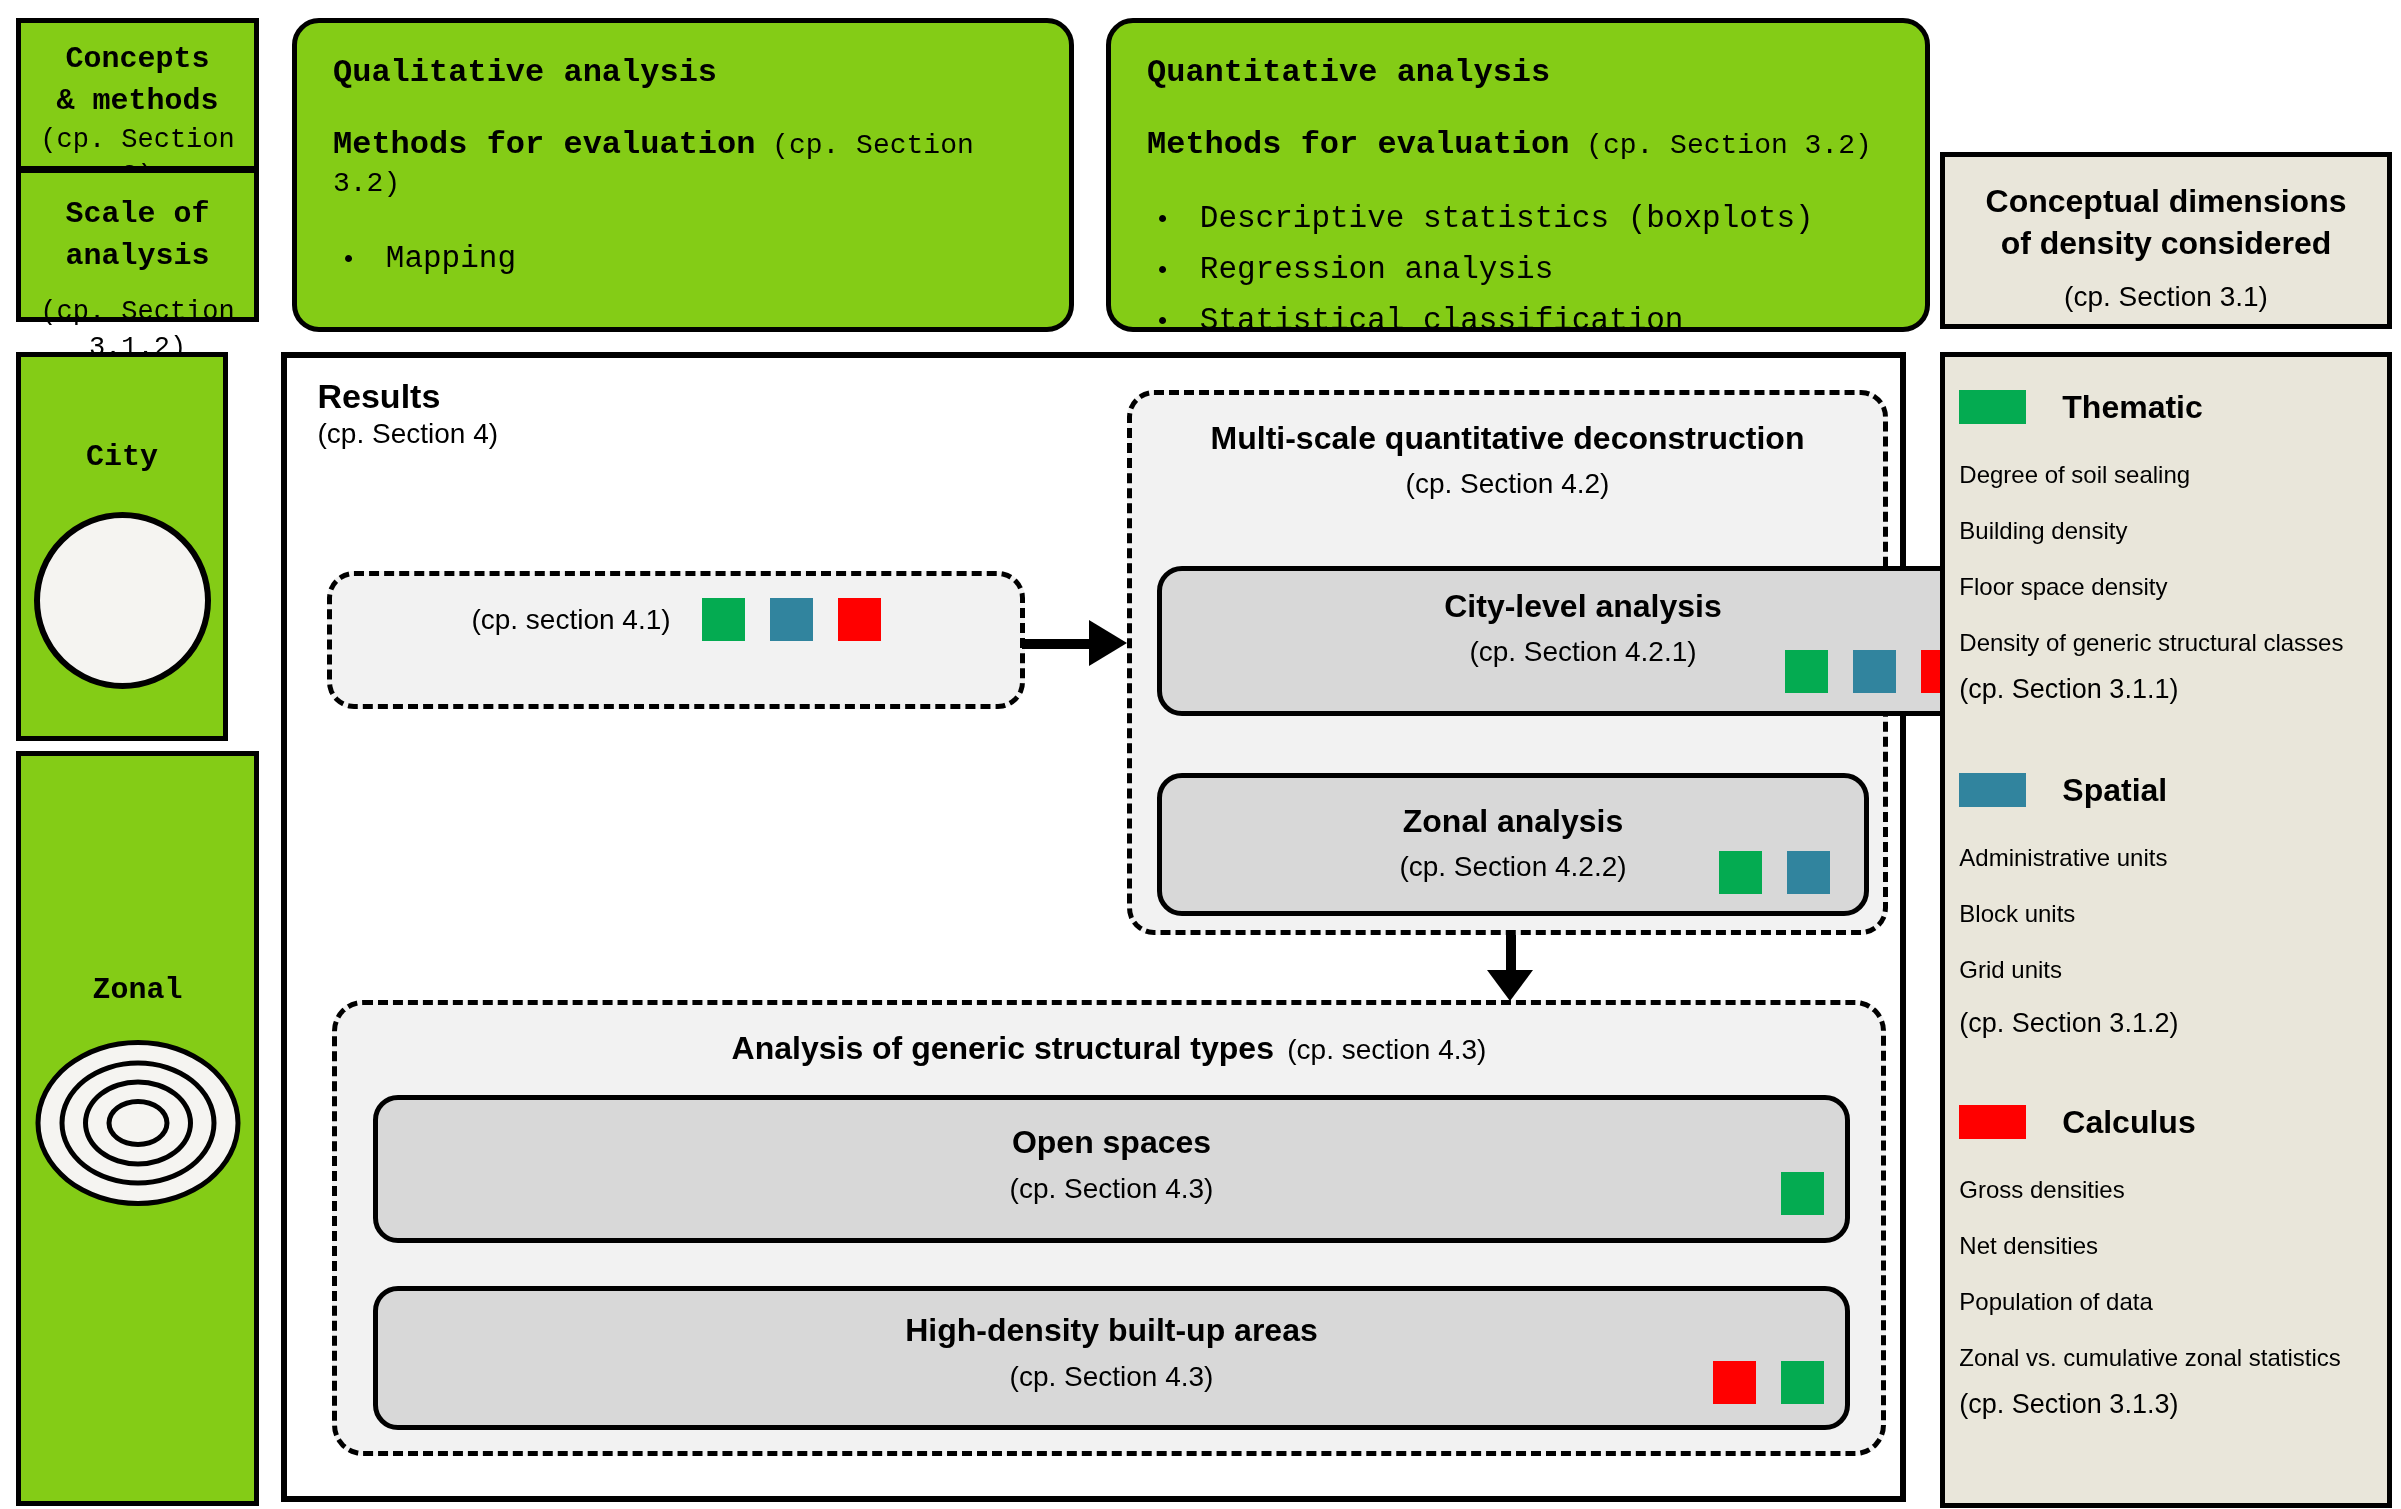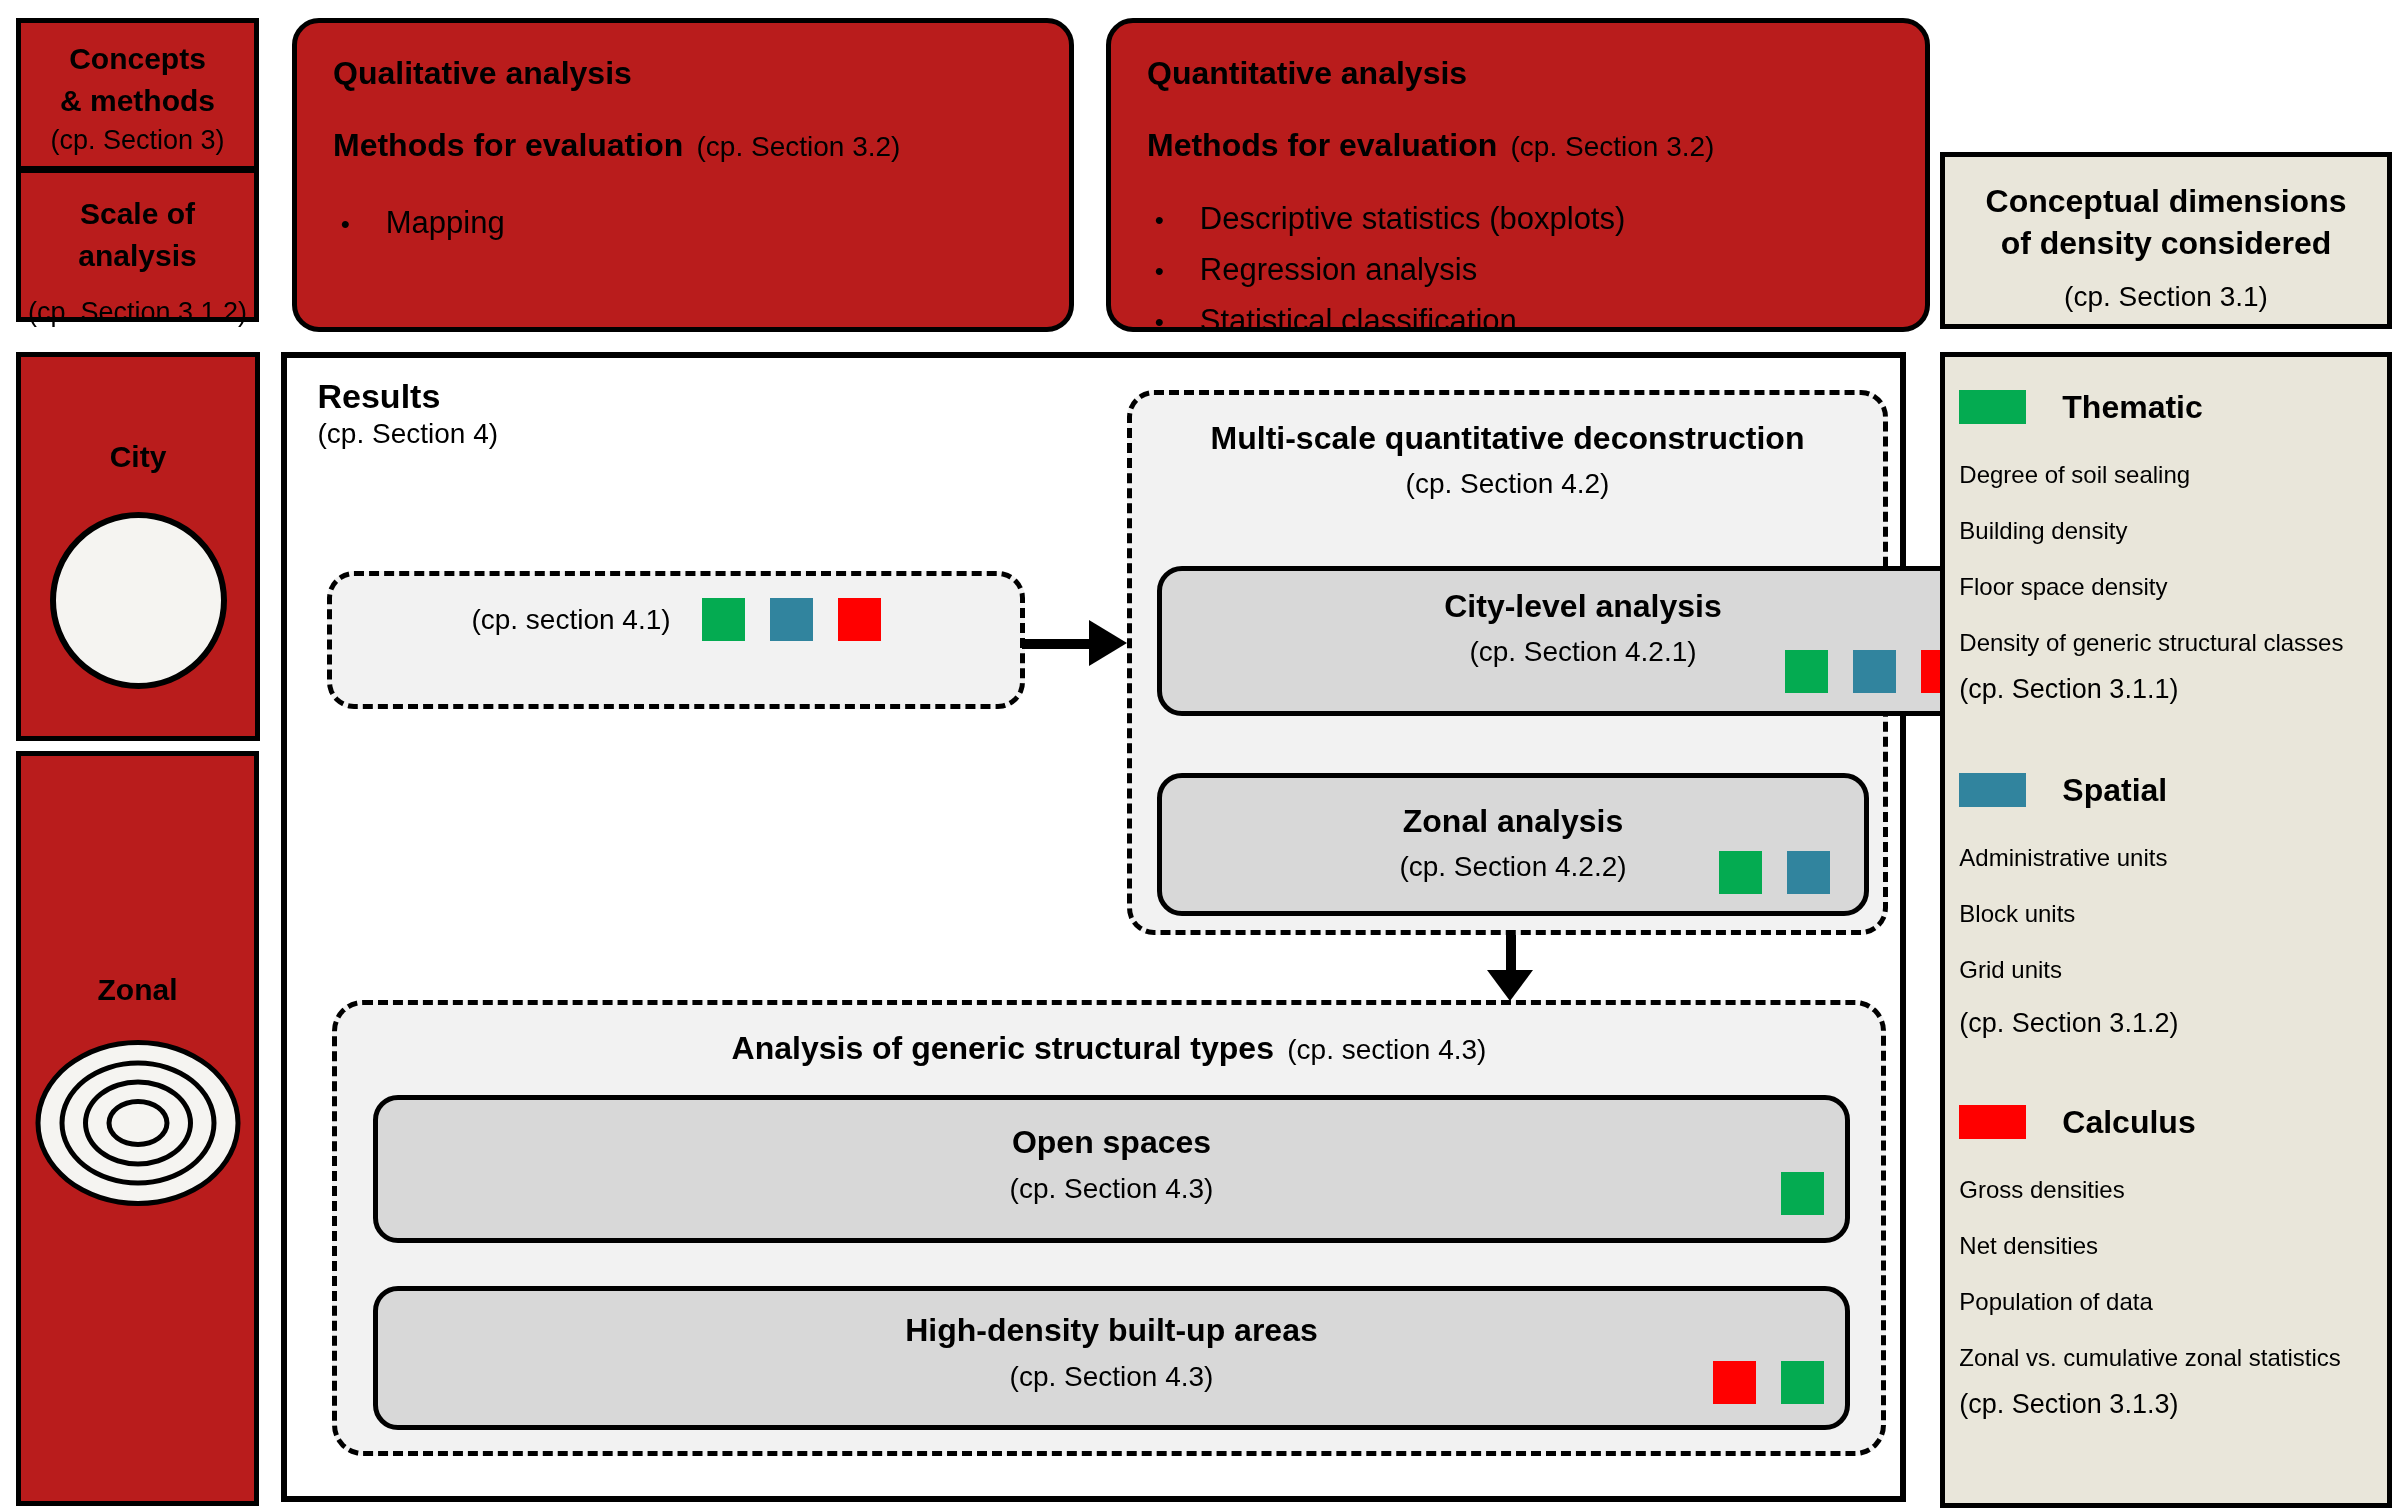--- a/index.html
+++ b/index.html
@@ -2,21 +2,21 @@
 <html style="font-size:10.4px"><head>
 <meta charset="utf-8">
 <style>
   html,body{margin:0;padding:0;background:#ffffff;}
   .stage{
     position:relative;width:2401px;height:1509px;background:#ffffff;
     font-family:"Liberation Sans",sans-serif;color:#000;overflow:hidden;
   }
   .abs{position:absolute;box-sizing:border-box;}
   
-  .beige{background:#b91c1c;border:5.8px solid #000;}
+  .beige{background:#84cc16;border:5.8px solid #000;font-family:Liberation Mono, monospace;}
   .beige-thin{background:#e9e6da;border:5.2px solid #000;}
   .rounded{border-radius:27px;}
   .mainbox{background:#ffffff;border:6.5px solid #000;}
   .dashedbox{background:#f2f2f2;border:5.2px dashed #000;border-radius:27px;}
   .graybox{background:#d8d8d8;border:5.8px solid #000;border-radius:25px;}
   
   .b{font-weight:bold;}
   .t50{font-size:32px;line-height:42px;}
   .t46{font-size:30px;line-height:42px;}
   .t43{font-size:28px;line-height:36px;}
@@ -58,21 +58,21 @@
     <div class="t46 b">&amp; methods</div>
     <div class="t42">(cp. Section 3)</div>
   </div>
 
   <div class="abs beige center" style="left:16px;top:168px;width:243px;height:154px;padding-top:19.5px;">
     <div class="t46 b">Scale of</div>
     <div class="t46 b">analysis</div>
     <div class="t42" style="margin-top:17px;">(cp. Section 3.1.2)</div>
   </div>
 
-  <div class="abs beige center" style="left:16px;top:352px;width:244px;height:389px;padding-top:79px;">
+  <div class="abs beige center" style="left:16px;top:352px;width:212px;height:389px;padding-top:79px;">
     <div class="t46 b">City</div>
     <div class="circle-icon" style="margin-top:34px;"></div>
   </div>
 
   <div class="abs beige center" style="left:16px;top:751px;width:243px;height:755px;padding-top:213px;">
     <div class="t46 b">Zonal</div>
     <div style="position:relative;width:195px;height:162px;margin:31px auto 0;">
       <div class="ring" style="width:195px;height:156px;background:#f5f4f1;"></div>
       <div class="ring" style="width:147px;height:115px;"></div>
       <div class="ring" style="width:100px;height:77px;"></div>

